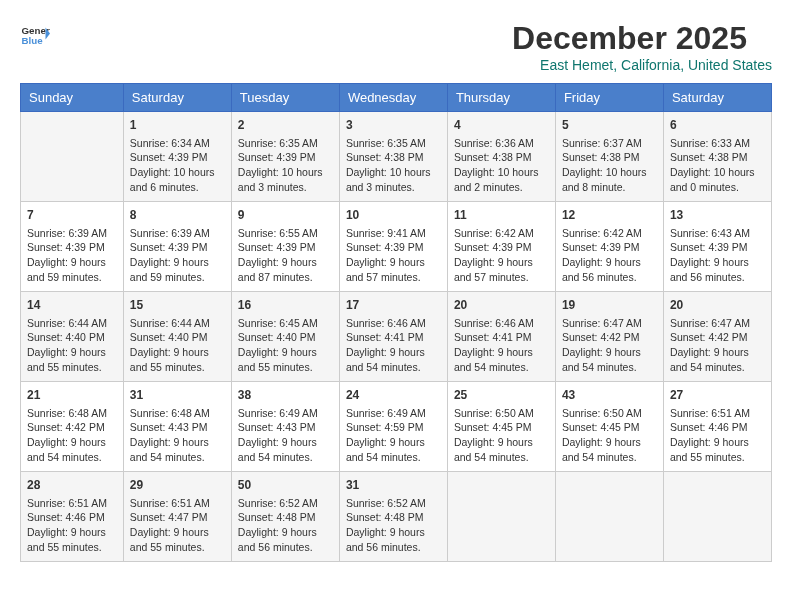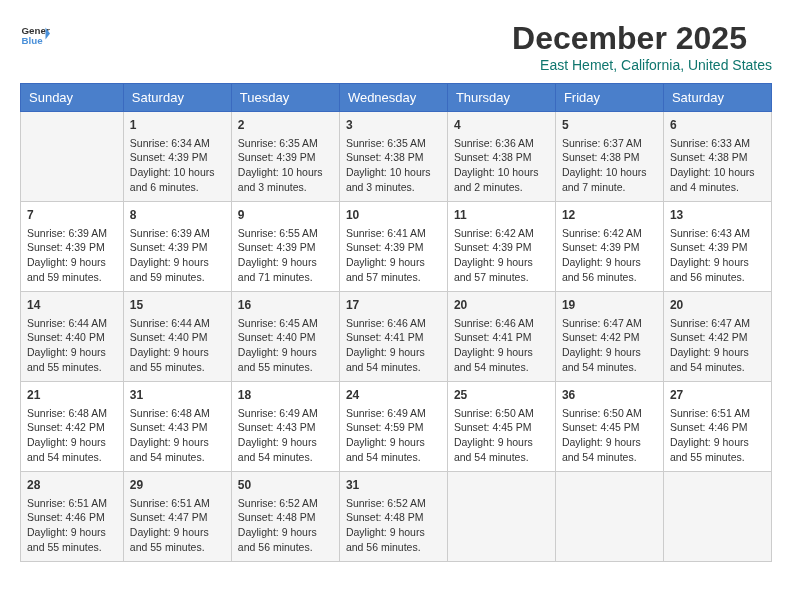--- a/index.html
+++ b/index.html
@@ -141,28 +141,28 @@
           <div class="cell-content">Sunrise: 6:36 AM</div>
           <div class="cell-content">Sunset: 4:38 PM</div>
           <div class="cell-content">Daylight: 10 hours</div>
           <div class="cell-content">and 2 minutes.</div>
         </td>
         <td>
           <span class="day-num">5</span>
           <div class="cell-content">Sunrise: 6:37 AM</div>
           <div class="cell-content">Sunset: 4:38 PM</div>
           <div class="cell-content">Daylight: 10 hours</div>
-          <div class="cell-content">and 7 minute.</div>
+          <div class="cell-content">and 8 minute.</div>
         </td>
         <td>
           <span class="day-num">6</span>
           <div class="cell-content">Sunrise: 6:33 AM</div>
           <div class="cell-content">Sunset: 4:38 PM</div>
           <div class="cell-content">Daylight: 10 hours</div>
-          <div class="cell-content">and 4 minutes.</div>
+          <div class="cell-content">and 0 minutes.</div>
         </td>
       </tr>
       <tr>
         <td>
           <span class="day-num">7</span>
           <div class="cell-content">Sunrise: 6:39 AM</div>
           <div class="cell-content">Sunset: 4:39 PM</div>
           <div class="cell-content">Daylight: 9 hours</div>
           <div class="cell-content">and 59 minutes.</div>
         </td>
@@ -171,25 +171,25 @@
           <div class="cell-content">Sunrise: 6:39 AM</div>
           <div class="cell-content">Sunset: 4:39 PM</div>
           <div class="cell-content">Daylight: 9 hours</div>
           <div class="cell-content">and 59 minutes.</div>
         </td>
         <td>
           <span class="day-num">9</span>
           <div class="cell-content">Sunrise: 6:55 AM</div>
           <div class="cell-content">Sunset: 4:39 PM</div>
           <div class="cell-content">Daylight: 9 hours</div>
-          <div class="cell-content">and 71 minutes.</div>
+          <div class="cell-content">and 87 minutes.</div>
         </td>
         <td>
           <span class="day-num">10</span>
-          <div class="cell-content">Sunrise: 6:41 AM</div>
+          <div class="cell-content">Sunrise: 9:41 AM</div>
           <div class="cell-content">Sunset: 4:39 PM</div>
           <div class="cell-content">Daylight: 9 hours</div>
           <div class="cell-content">and 57 minutes.</div>
         </td>
         <td>
           <span class="day-num">11</span>
           <div class="cell-content">Sunrise: 6:42 AM</div>
           <div class="cell-content">Sunset: 4:39 PM</div>
           <div class="cell-content">Daylight: 9 hours</div>
           <div class="cell-content">and 57 minutes.</div>
@@ -269,42 +269,42 @@
           <div class="cell-content">and 54 minutes.</div>
         </td>
         <td>
           <span class="day-num">31</span>
           <div class="cell-content">Sunrise: 6:48 AM</div>
           <div class="cell-content">Sunset: 4:43 PM</div>
           <div class="cell-content">Daylight: 9 hours</div>
           <div class="cell-content">and 54 minutes.</div>
         </td>
         <td>
-          <span class="day-num">18</span>
+          <span class="day-num">38</span>
           <div class="cell-content">Sunrise: 6:49 AM</div>
           <div class="cell-content">Sunset: 4:43 PM</div>
           <div class="cell-content">Daylight: 9 hours</div>
           <div class="cell-content">and 54 minutes.</div>
         </td>
         <td>
           <span class="day-num">24</span>
           <div class="cell-content">Sunrise: 6:49 AM</div>
           <div class="cell-content">Sunset: 4:59 PM</div>
           <div class="cell-content">Daylight: 9 hours</div>
           <div class="cell-content">and 54 minutes.</div>
         </td>
         <td>
           <span class="day-num">25</span>
           <div class="cell-content">Sunrise: 6:50 AM</div>
           <div class="cell-content">Sunset: 4:45 PM</div>
           <div class="cell-content">Daylight: 9 hours</div>
           <div class="cell-content">and 54 minutes.</div>
         </td>
         <td>
-          <span class="day-num">36</span>
+          <span class="day-num">43</span>
           <div class="cell-content">Sunrise: 6:50 AM</div>
           <div class="cell-content">Sunset: 4:45 PM</div>
           <div class="cell-content">Daylight: 9 hours</div>
           <div class="cell-content">and 54 minutes.</div>
         </td>
         <td>
           <span class="day-num">27</span>
           <div class="cell-content">Sunrise: 6:51 AM</div>
           <div class="cell-content">Sunset: 4:46 PM</div>
           <div class="cell-content">Daylight: 9 hours</div>

